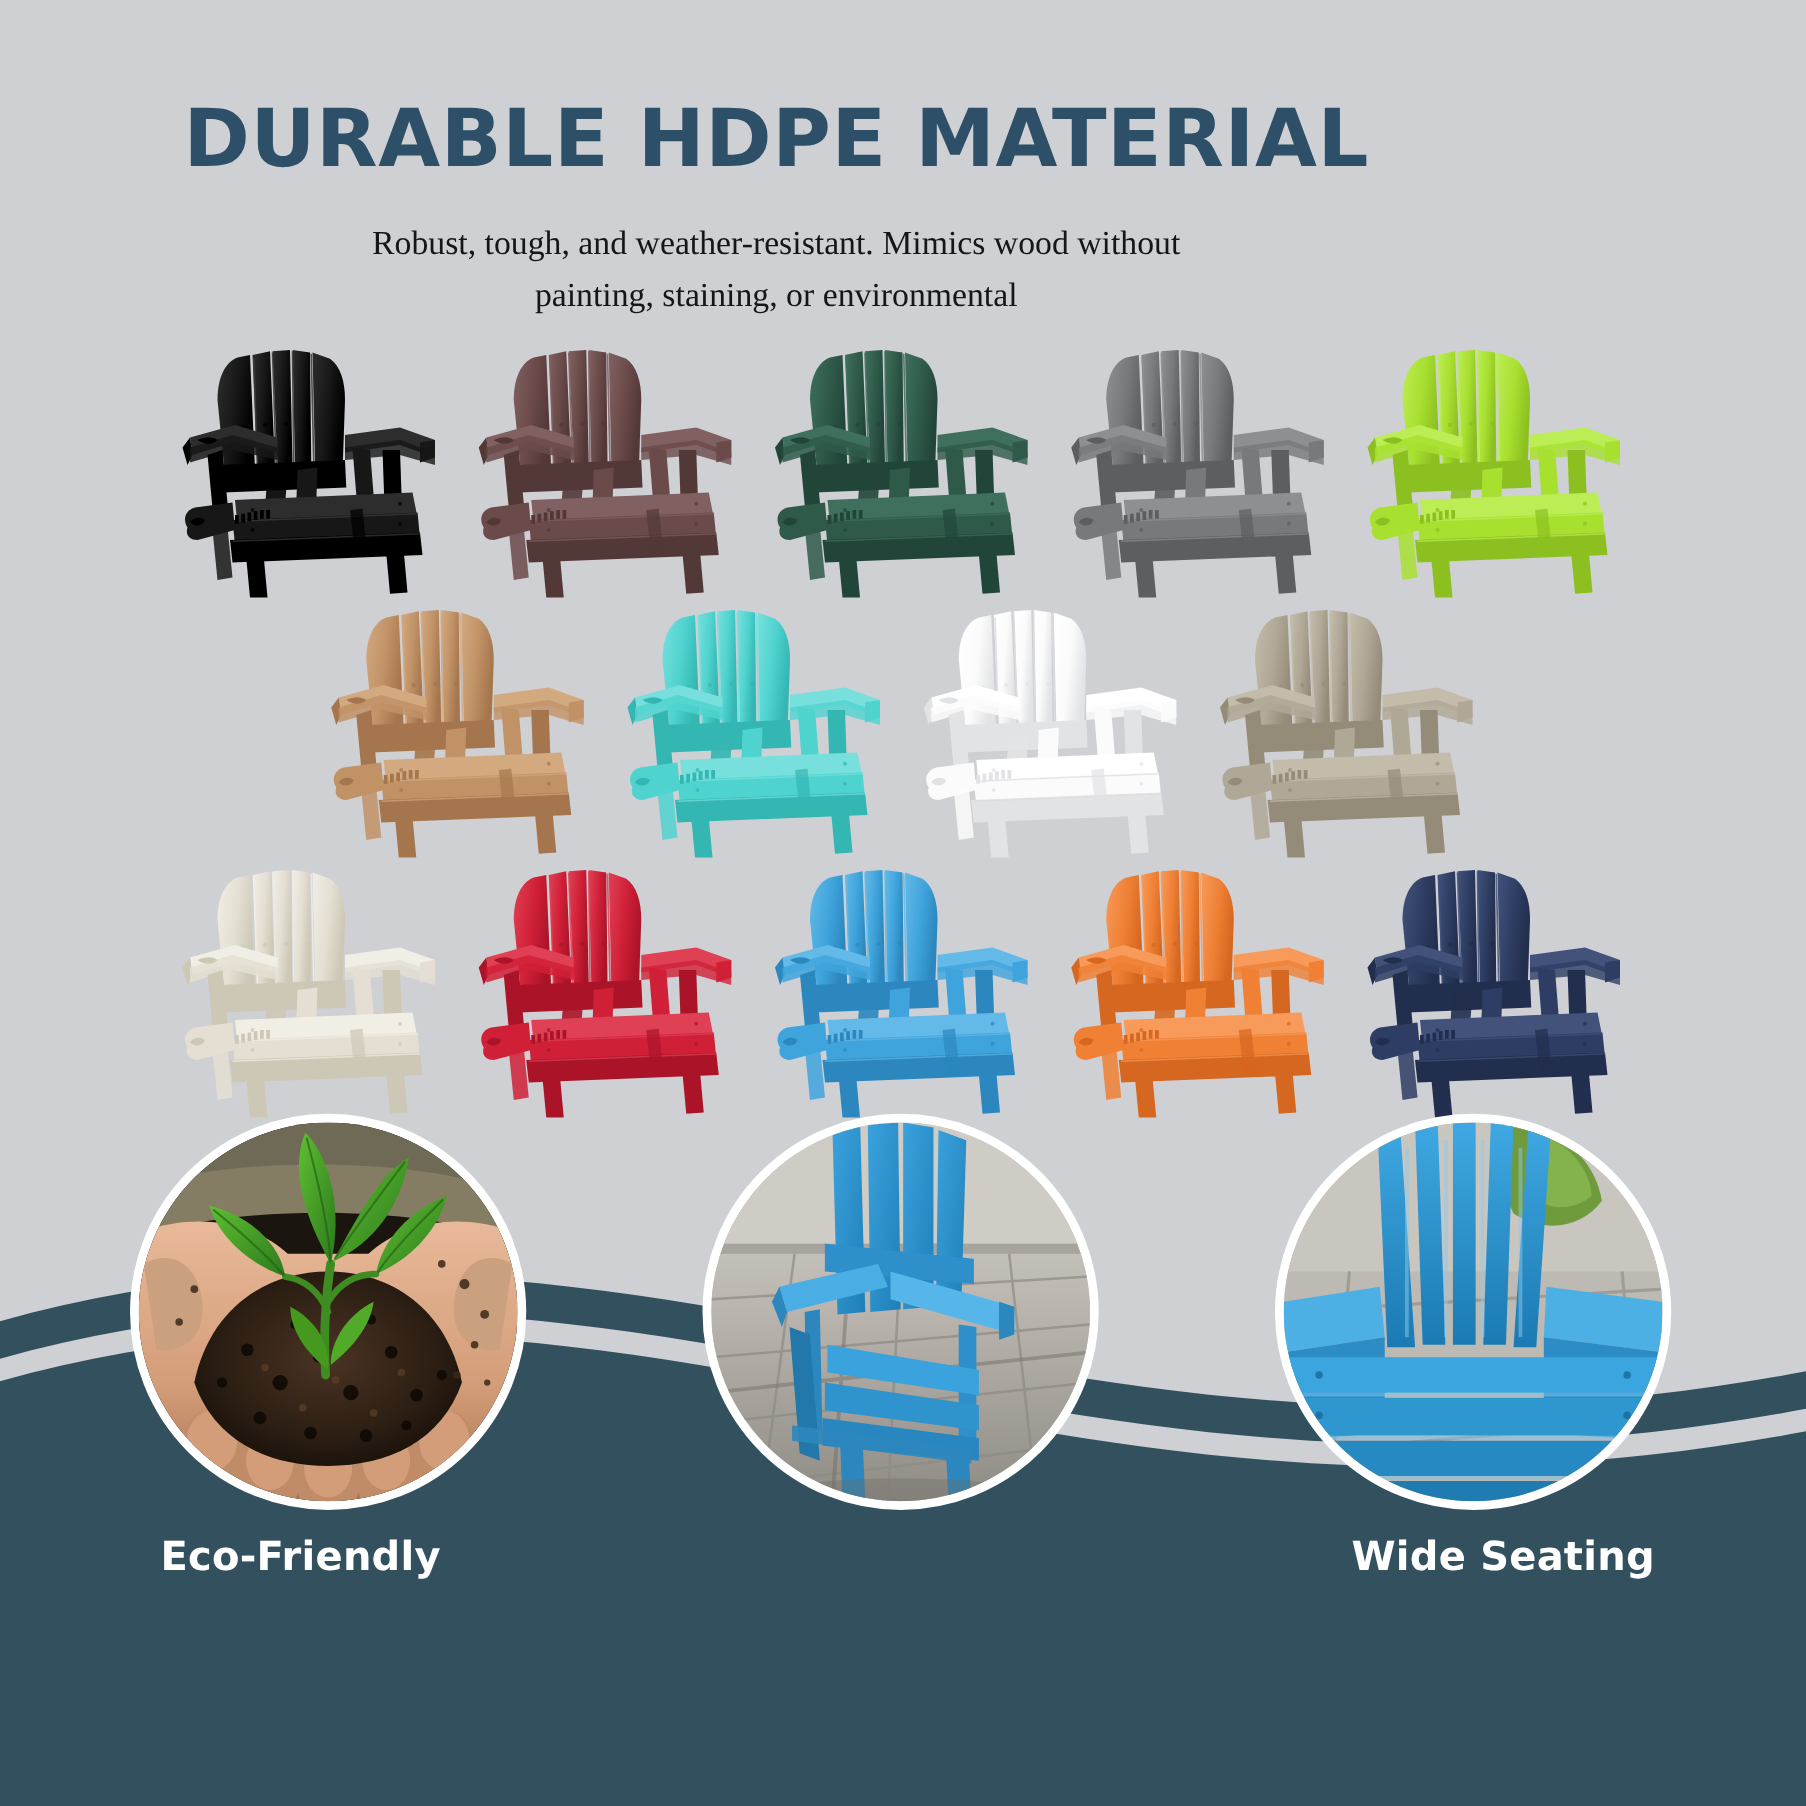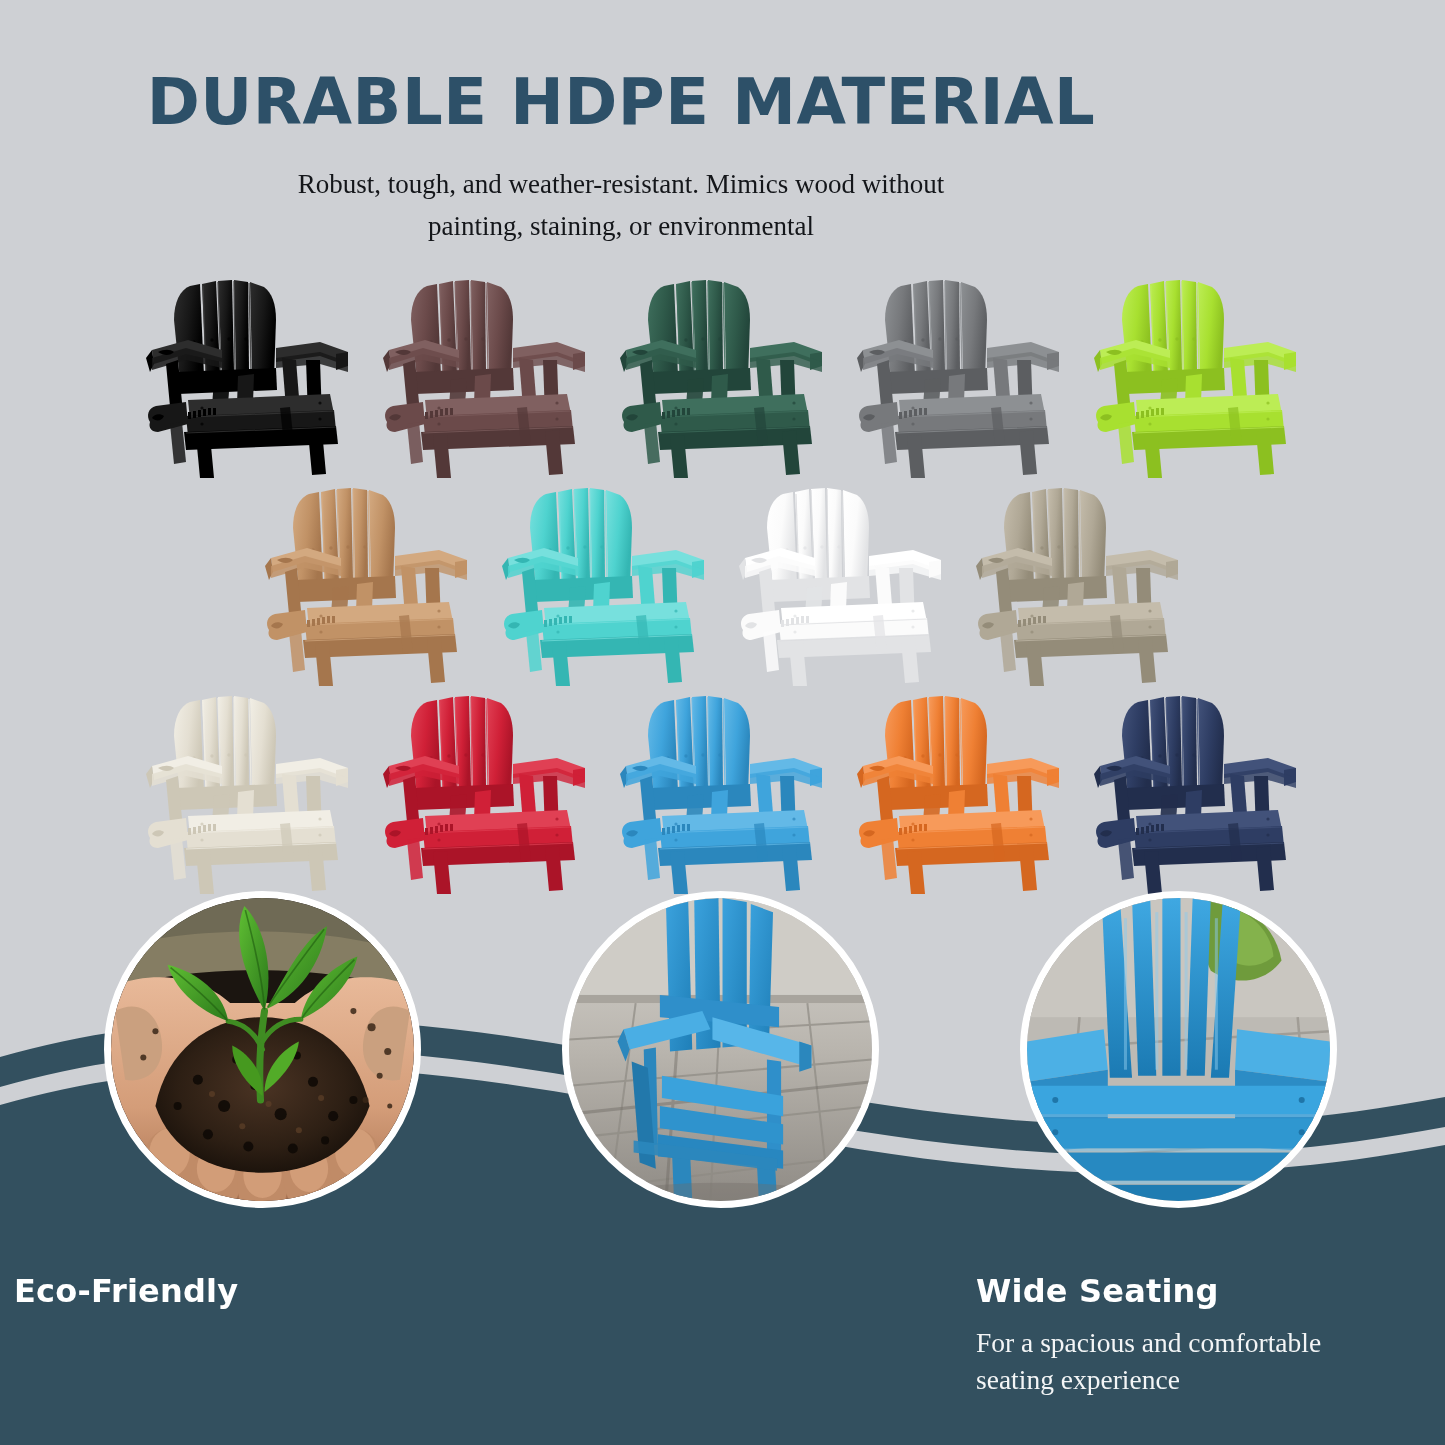--- a/index.html
+++ b/index.html
@@ -20,21 +20,21 @@
     position: relative;
     width: 1445px;
     height: 1445px;
     background: #ced0d4;
     overflow: hidden;
   }
 
   
   .head-wrap {
     position: absolute;
-    top: 70px;
+    top: 80px;
     left: 0;
     width: 1242px;
     text-align: center;
   }
 
   .headline {
     font-family: "DejaVu Sans", sans-serif;
     font-size: 64px;
     font-weight: bold;
     letter-spacing: 0.5px;
@@ -123,22 +123,22 @@
   
   .features {
     position: absolute;
     left: 0;
     top: 1228px;
     width: 1445px;
     display: flex;
   }
   .feature {
     width: 481px;
+    text-align: center;
     padding: 0 14px;
-    margin-top: 46px;
   }
   .feature-title {
     font-family: "DejaVu Sans", sans-serif;
     font-size: 32px;
     font-weight: bold;
     color: #ffffff;
     letter-spacing: 0.2px;
     line-height: 1.1;
   }
   .feature-desc {
@@ -1626,20 +1626,16 @@
     <div class="feature">
       <div class="feature-title">Eco-Friendly</div>
     </div>
     <div class="feature">
       <div class="feature-desc">
         <br>
       </div>
     </div>
     <div class="feature">
       <div class="feature-title">Wide Seating</div>
-      <div class="feature-desc">
-        <span>For a spacious and comfortable</span><br>
-        <span>seating experience</span>
-      </div>
     </div>
   </div>
 
 </div>
 
 </body></html>

